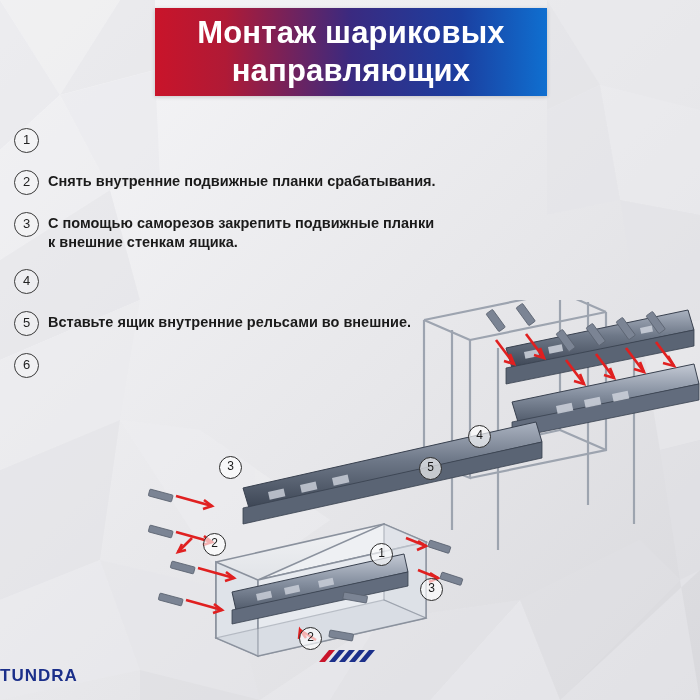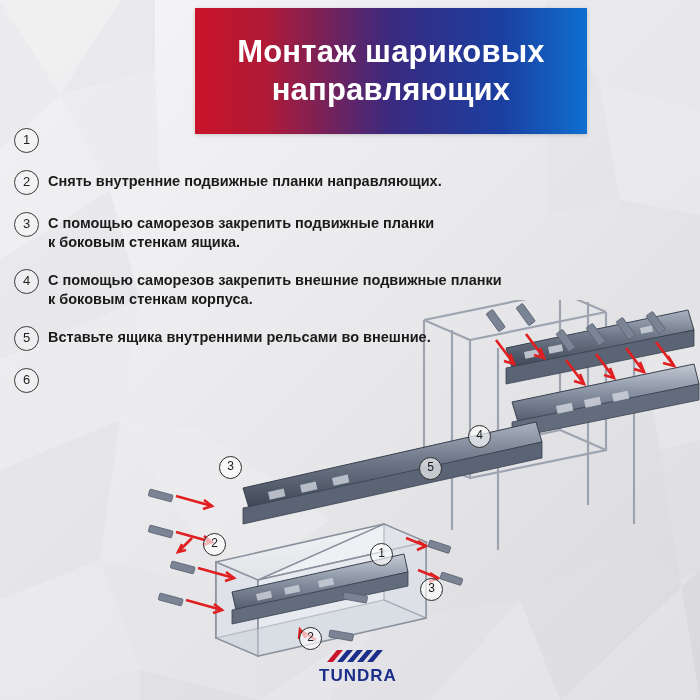--- a/index.html
+++ b/index.html
@@ -26,28 +26,27 @@
     position: absolute;
     inset: 0;
     z-index: 0;
   }
   
   .banner {
     position: absolute;
     left: 155px;
     top: 8px;
     width: 392px;
-    height: 126px;
+    height: 88px;
     background: linear-gradient(90deg, #c9142a 0%, #b01a36 18%, #3a2a80 50%, #1b3fa0 78%, #0f6fd0 100%);
     z-index: 3;
     display: flex;
     align-items: center;
     justify-content: center;
     box-shadow: 0 1px 4px rgba(0,0,0,0.18);
-    margin-left: 40px;
   }
   .banner-title {
     color: #ffffff;
     font-size: 31px;
     line-height: 38px;
     font-weight: bold;
     text-align: center;
     letter-spacing: 0.2px;
     padding: 0 10px;
     white-space: pre-line;
@@ -91,25 +90,25 @@
     position: absolute;
     left: 0;
     top: 300px;
     width: 700px;
     height: 360px;
     z-index: 2;
   }
   
   .logo {
     position: absolute;
-    left: 16px;
+    left: 0;
     right: 0;
     bottom: 14px;
     z-index: 5;
-    text-align: center;
+    text-align: left;
   }
   .logo-mark {
     display: block;
     margin: 0 auto 2px auto;
   }
   .logo-text {
     font-size: 17px;
     font-weight: bold;
     color: #1b2f8a;
     letter-spacing: 1px;
@@ -174,35 +173,33 @@
     <div class="banner-title">Монтаж шариковых
 направляющих</div>
   </div>
 
   <div class="steps">
     <div class="step">
       <div class="step-num">1</div>
     </div>
     <div class="step">
       <div class="step-num">2</div>
-      <div class="step-text">Снять внутренние подвижные планки направляющих.</div>
+      <div class="step-text">Снять внутренние подвижные планки срабатывания.</div>
     </div>
     <div class="step">
       <div class="step-num">3</div>
       <div class="step-text">С помощью саморезов закрепить подвижные планки
-к боковым стенкам ящика.</div>
+к внешние стенкам ящика.</div>
     </div>
     <div class="step">
       <div class="step-num">4</div>
-      <div class="step-text">С помощью саморезов закрепить внешние подвижные планки
-к боковым стенкам корпуса.</div>
     </div>
     <div class="step">
       <div class="step-num">5</div>
-      <div class="step-text">Вставьте ящика внутренними рельсами во внешние.</div>
+      <div class="step-text">Вставьте ящик внутренние рельсами во внешние.</div>
     </div>
     <div class="step">
       <div class="step-num">6</div>
     </div>
   </div>
 
   <svg class="illustration" viewBox="0 0 700 360">
     <defs>
       <linearGradient id="railg" x1="0" y1="0" x2="0" y2="1">
         <stop offset="0%" stop-color="#aab2c0"></stop>

